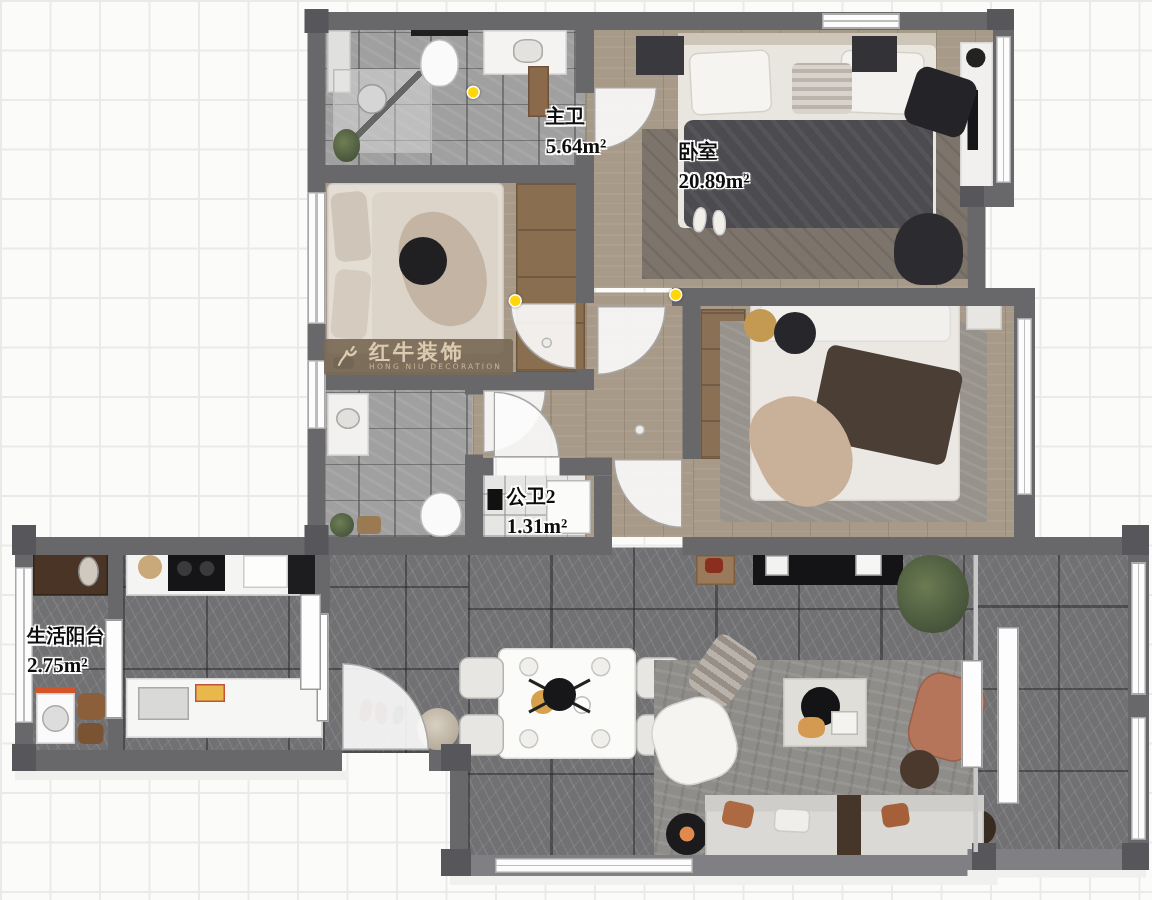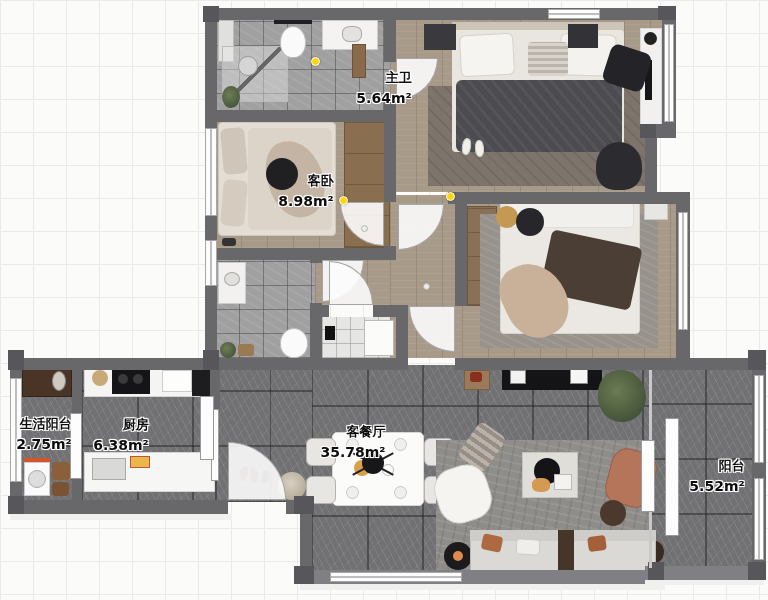--- a/index.html
+++ b/index.html
@@ -31,22 +31,22 @@
   .pillar{background:#57575b;}
   .win{background:#fcfcfc;border:1px solid #a8a8a8;}
   .winv{background-image:linear-gradient(90deg,transparent 42%,#bdbdbd 42%,#bdbdbd 58%,transparent 58%);}
   .winh{background-image:linear-gradient(0deg,transparent 42%,#bdbdbd 42%,#bdbdbd 58%,transparent 58%);}
   .sill{background:#f0f0ee;}
   .panel{background:#fdfdfd;border:1px solid #9a9a9a;}
   .fan{background:rgba(252,252,252,.9);border:1px solid #a6a6a6;}
   .dot{border-radius:50%;}
   .doty{background:#ffd60a;border:1px solid #fff;box-shadow:0 0 2px rgba(0,0,0,.4);}
   .dotw{background:#ececea;border:1px solid #b5b5b5;}
-  .room-label{transform:translate(-50%,-50%);text-align:right;color:#0d0d0d;font-weight:bold;line-height:1.55;white-space:nowrap;
-    text-shadow:0 0 2px #fff,0 0 2px #fff,-1px -1px 0 #fff,1px -1px 0 #fff,-1px 1px 0 #fff,1px 1px 0 #fff;}
+  .room-label{transform:translate(-50%,-50%);text-align:left;color:#0d0d0d;font-weight:bold;line-height:1.55;white-space:nowrap;
+    text-shadow:0 0 2px #fff,0 0 2px #fff,-1px -1px 0 #fff,1px -1px 0 #fff,-1px 1px 0 #fff,1px 1px 0 #fff;font-family:Liberation Serif, serif;}
   .room-name{font-size:13px;}
   .room-area{font-size:14px;}
   .wm{display:flex;align-items:center;gap:5px;background:rgba(122,106,87,.93);border-radius:2px;padding:2px 7px;}
   .wm-brand{font-size:14px;font-weight:bold;color:#dccbb0;letter-spacing:2px;line-height:1.1;}
   .wm-tag{font-size:5px;color:#c6b598;letter-spacing:1.5px;line-height:1;}
 </style>
 </head>
 <body>
 
 <div id="plan">
@@ -261,35 +261,40 @@
   <div class="a dot doty" style="left:311px;top:57px;width:9px;height:9px"></div>
   <div class="a dot doty" style="left:339px;top:196px;width:9px;height:9px"></div>
   <div class="a dot doty" style="left:446px;top:192px;width:9px;height:9px"></div>
   <div class="a dot dotw" style="left:361px;top:225px;width:7px;height:7px"></div>
   <div class="a dot dotw" style="left:423px;top:283px;width:7px;height:7px"></div>
 
   <div class="a room-label" style="left:384px;top:89px">
     <div class="room-name">主卫</div>
     <div class="room-area">5.64m²</div>
   </div>
-  <div class="a room-label" style="left:306px;top:192px">
-    <div class="room-name">客卧</div>
-    <div class="room-area">8.98m²</div>
+  <div class="a room-label" style="left:476px;top:112px">
+    <div class="room-name">卧室</div>
+    <div class="room-area">20.89m²</div>
+  </div>
+  <div class="a room-label" style="left:358px;top:342px">
+    <div class="room-name">公卫2</div>
+    <div class="room-area">1.31m²</div>
   </div>
   <div class="a room-label" style="left:44px;top:435px">
     <div class="room-name">生活阳台</div>
     <div class="room-area">2.75m²</div>
   </div>
-  <div class="a room-label" style="left:121px;top:436px">
-    <div class="room-name">厨房</div>
-    <div class="room-area">6.38m²</div>
-  </div>
-  <div class="a room-label" style="left:353px;top:443px">
-    <div class="room-name">客餐厅</div>
-    <div class="room-area">35.78m²</div>
-  </div>
-  <div class="a room-label" style="left:717px;top:477px">
-    <div class="room-name">阳台</div>
-    <div class="room-area">5.52m²</div>
-  </div>
-
+
+  <div class="a wm" style="left:216px;top:226px">
+    <span style="display:inline-flex">
+      <svg width="18" height="18" viewBox="0 0 24 24" fill="none" stroke="#dccbb0" stroke-width="2" stroke-linecap="round">
+        <path d="M4 19 C7 11 9 14 11 7"></path>
+        <path d="M11 7 C12 11 16 12 19 7"></path>
+        <path d="M15 6 l2 -3"></path>
+      </svg>
+    </span>
+    <span style="display:inline-block">
+      <div class="wm-brand">红牛装饰</div>
+      <div class="wm-tag">HONG NIU DECORATION</div>
+    </span>
+  </div>
 
 </div>
 
 </body></html>

